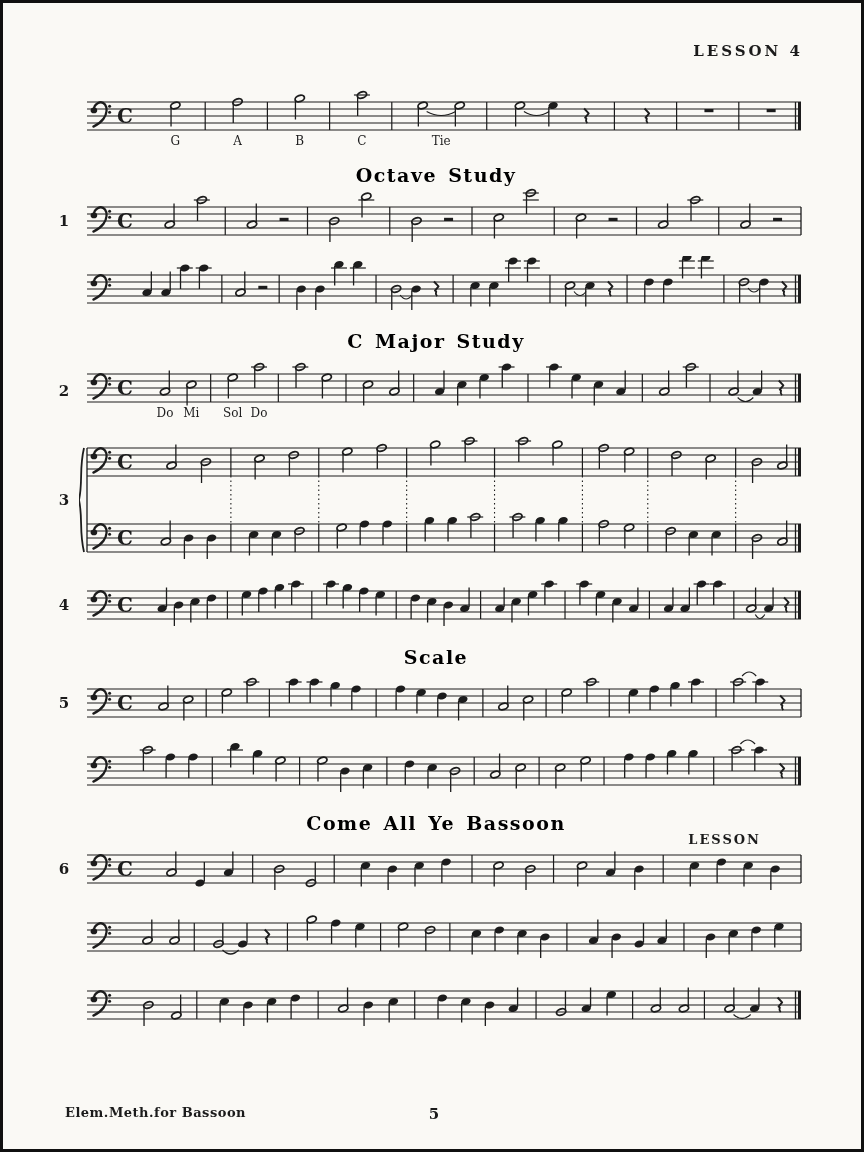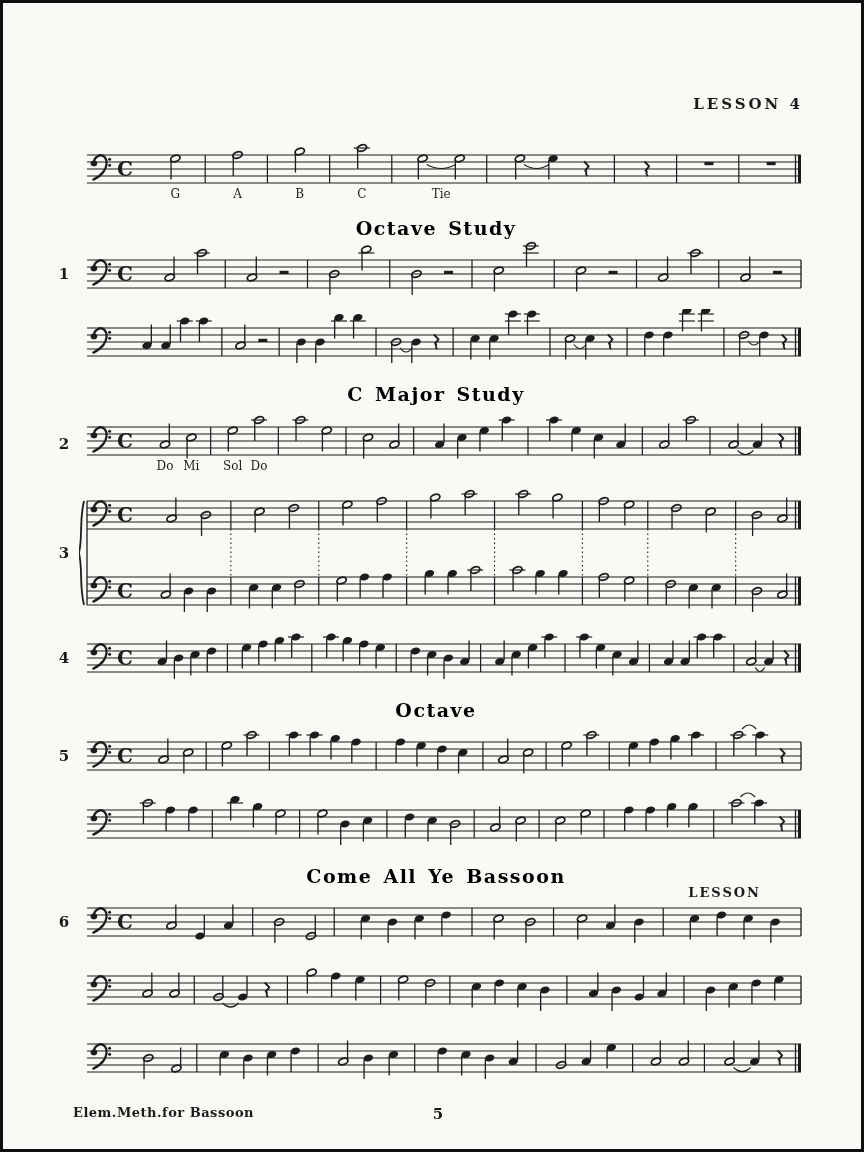--- a/index.html
+++ b/index.html
@@ -8,21 +8,21 @@
     background:#e9e8e3;
     font-family:"DejaVu Serif", "Liberation Serif", serif;
     color:#1b1b1b;
     overflow:hidden;
   }
   .page{
     box-sizing:border-box;
     width:864px;height:1152px;
     background:#faf9f5;
     border:3px solid #101010;
-    padding-top:92px;
+    padding-top:39px;
     position:relative;
     overflow:hidden;
   }
   .lesson{
     text-align:right;
     margin:0 58px 22px 0;
     font-size:15px;
     font-weight:bold;
     letter-spacing:3px;
   }
@@ -53,21 +53,21 @@
     width:30px;
     flex:0 0 30px;
     text-align:center;
     font-size:15px;
     font-weight:bold;
   }
   svg.music{display:block;}
   svg.music text{font-family:"DejaVu Serif","Liberation Serif",serif;}
   .footer{
     position:absolute;
-    left:12px;right:0;
+    left:4px;right:0;
     bottom:24px;
     height:20px;
   }
   .footer .left{
     position:absolute;left:58px;
     font-size:13px;font-weight:bold;letter-spacing:0.5px;
   }
   .footer .pageno{
     position:absolute;left:0;right:0;
     text-align:center;
@@ -867,21 +867,21 @@
           </g>
           <line x1="694.0545549738221" y1="35" x2="694.0545549738221" y2="15.5" stroke="#1c1c1c" stroke-width="1.3"></line>
           <path d="M 705.0208376963351 25.5 L 709.6208376963351 30.4 L 706.0208376963351 34.6
                C 709.4208376963352 36.2 704.6208376963351 36.4 708.1208376963351 40.2" fill="none" stroke="#1c1c1c" stroke-width="1.9" stroke-linejoin="round"></path>
           <path d="M 676.288272251309 42.5 Q 681.0214136125655 50.5 685.7545549738221 42.5" fill="none" stroke="#1c1c1c" stroke-width="1.2"></path>
           <line x1="716.5" y1="19" x2="716.5" y2="47" stroke="#1c1c1c" stroke-width="1.3"></line>
           <rect x="719" y="19" width="3" height="28" fill="#1c1c1c"></rect>
         </svg>
     </div>
 
-    <h2 class="heading">Octave</h2>
+    <h2 class="heading">Scale</h2>
 
     <div class="system-row">
       <span class="num">5</span>
       <svg class="music" viewBox="0 0 730 66" width="730" height="66">
           <line x1="8" y1="19" x2="722" y2="19" stroke="#1c1c1c" stroke-width="1.05"></line>
           <line x1="8" y1="26" x2="722" y2="26" stroke="#1c1c1c" stroke-width="1.05"></line>
           <line x1="8" y1="33" x2="722" y2="33" stroke="#1c1c1c" stroke-width="1.05"></line>
           <line x1="8" y1="40" x2="722" y2="40" stroke="#1c1c1c" stroke-width="1.05"></line>
           <line x1="8" y1="47" x2="722" y2="47" stroke="#1c1c1c" stroke-width="1.05"></line>
           <path d="M 15 27.6 C 14.2 20.8 22 16.6 26 21.4

